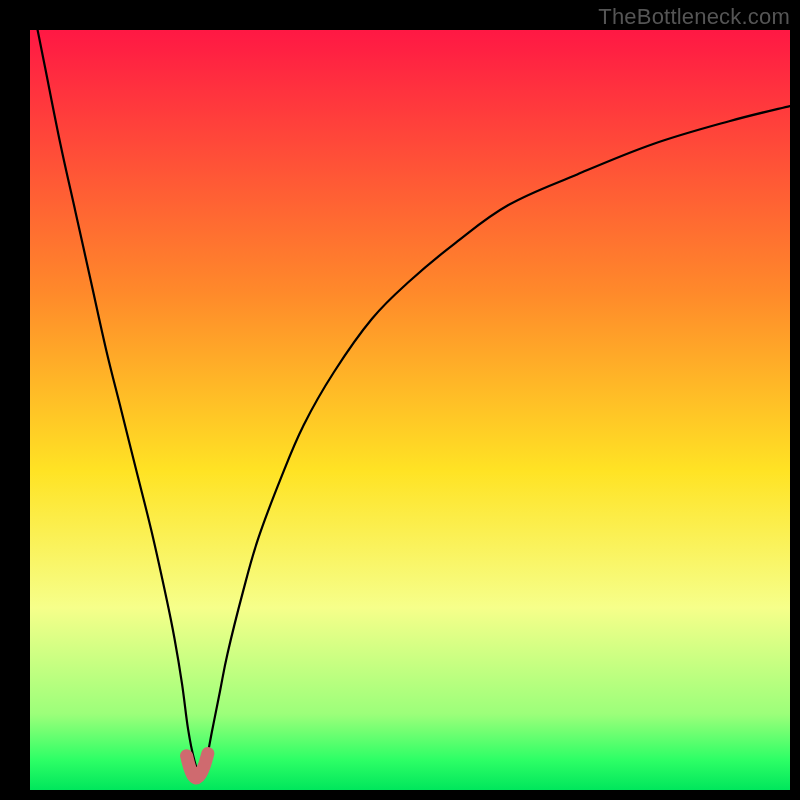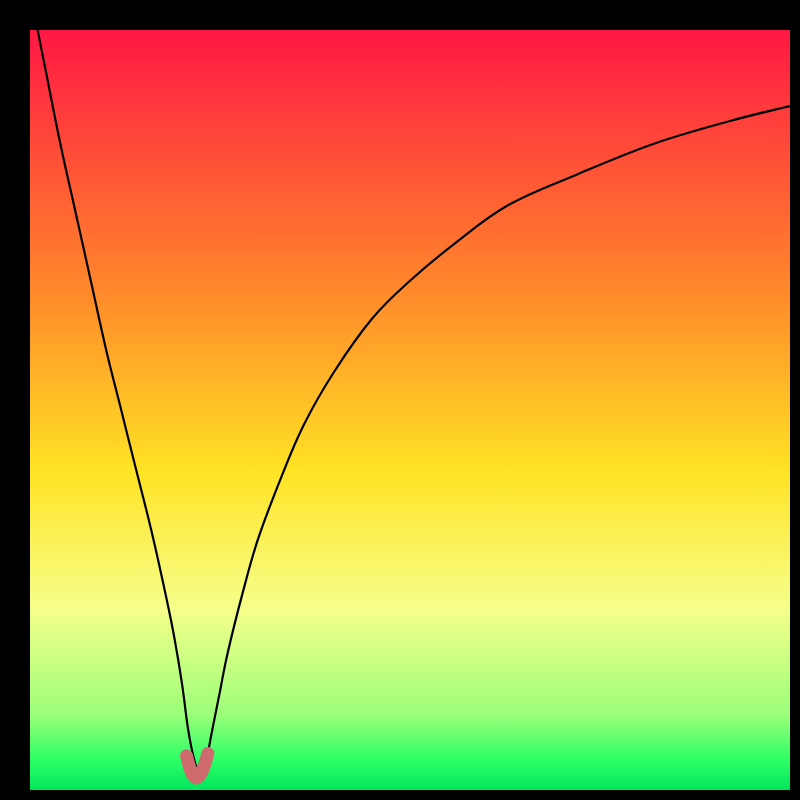--- a/index.html
+++ b/index.html
@@ -34,20 +34,21 @@
     font-size: 22px;
     color: #555;
     letter-spacing: 0.2px;
   }
   svg { display: block; }
 </style>
 </head>
 <body>
 
 <div class="frame">
+  <div class="watermark">TheBottleneck.com</div>
   <div class="plot">
     <svg id="chart-svg" width="760" height="760" viewBox="0 0 760 760" preserveAspectRatio="none">
       <defs>
         <linearGradient id="bg-grad" x1="0" y1="0" x2="0" y2="1">
           <stop id="g0" offset="0%" stop-color="#ff1844"></stop>
           <stop id="g1" offset="35%" stop-color="#ff8b2a"></stop>
           <stop id="g2" offset="58%" stop-color="#ffe324"></stop>
           <stop id="g3" offset="76%" stop-color="#f6ff8a"></stop>
           <stop id="g4" offset="90%" stop-color="#9cff7a"></stop>
           <stop id="g5" offset="96%" stop-color="#2eff66"></stop>

